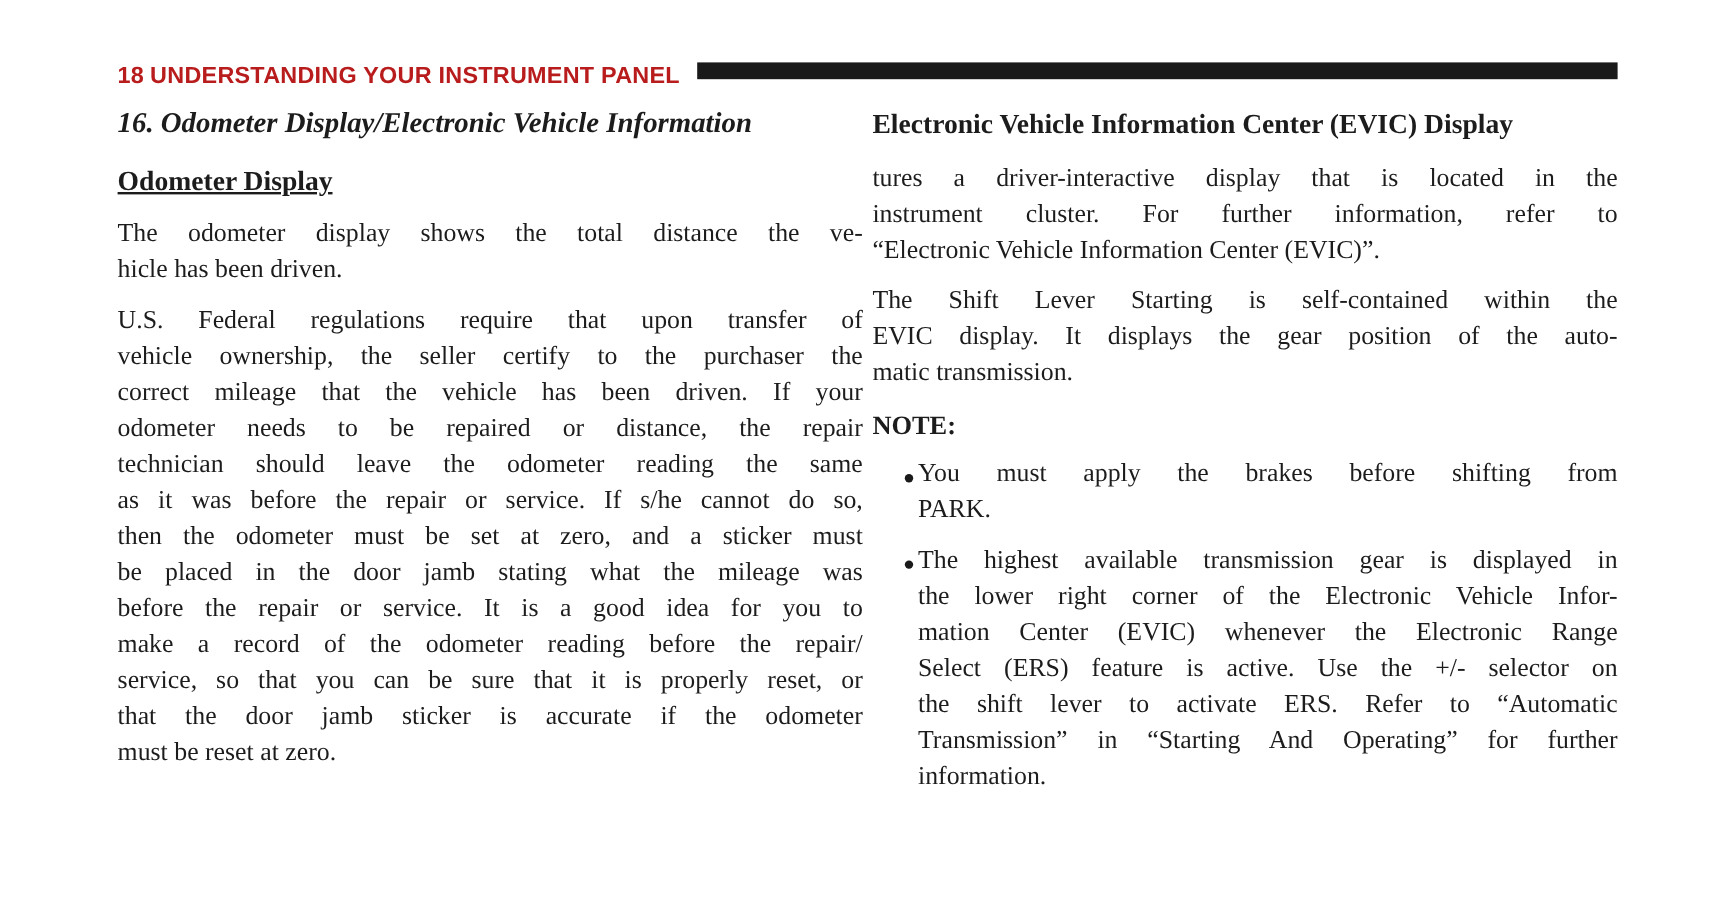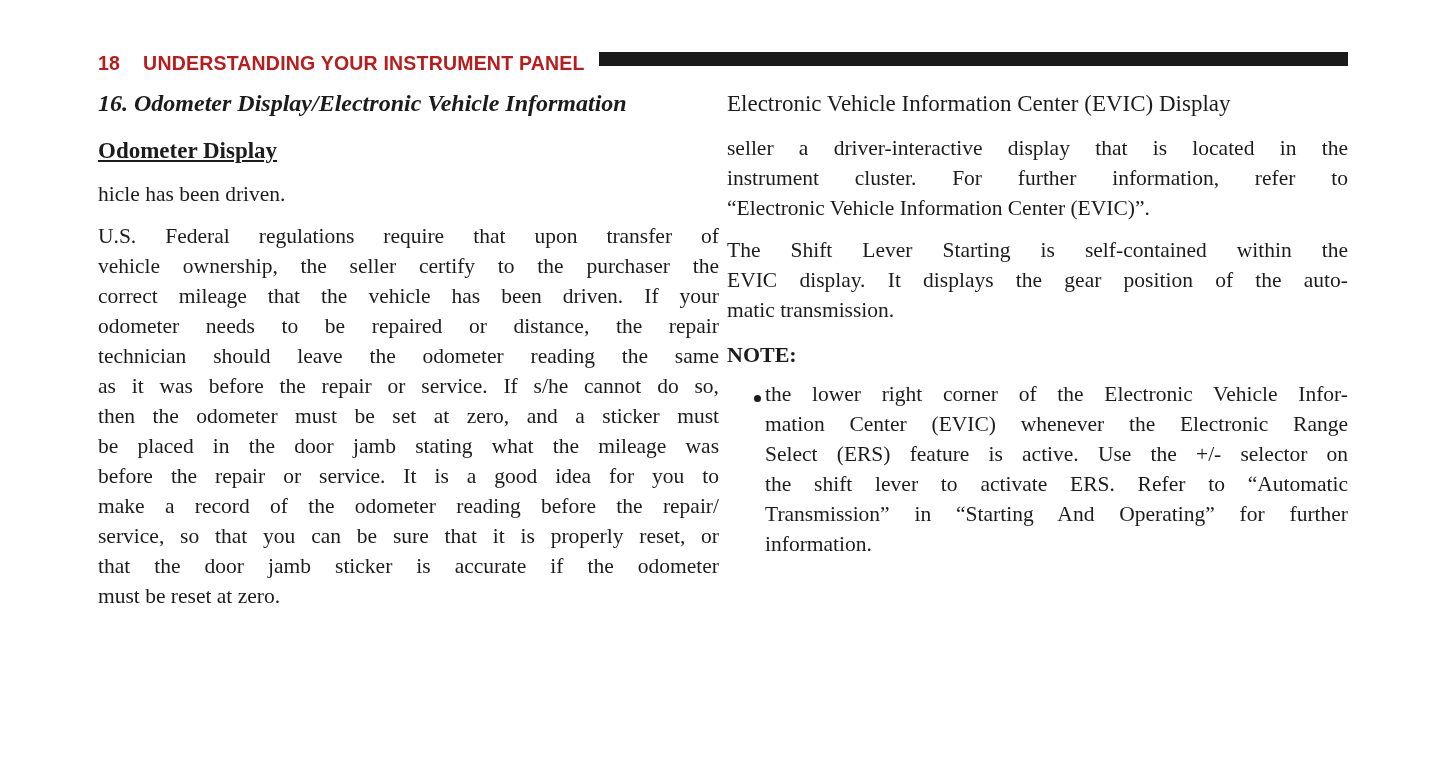--- a/index.html
+++ b/index.html
@@ -25,21 +25,21 @@
     height: 24px;
     display: flex;
     align-items: flex-start;
     font-family: "Liberation Sans", sans-serif;
     font-weight: bold;
     font-size: 19.5px;
     letter-spacing: 0.2px;
     color: #b91c1c;
   }
   .header .page-num { flex: 0 0 auto; }
-  .header .header-title { flex: 0 0 auto; margin-left: 23px; }
+  .header .header-title { flex: 0 0 auto; margin-left: 5px; }
   .header .header-bar {
     flex: 1 1 auto;
     height: 14px;
     background: #1a1a1a;
     margin-left: 14px;
     border-bottom: 2px solid #555;
     box-sizing: border-box;
     border: none;
   }
   
@@ -63,21 +63,21 @@
   .subheading {
     font-size: 23px;
     line-height: 28px;
     font-weight: bold;
     margin: 18px 0 0 0;
     text-decoration: underline;
   }
   .col-heading {
     font-size: 23px;
     line-height: 31px;
-    font-weight: normal;
+    font-weight: bold;
     margin: 0;
   }
   .note-label {
     font-size: 22px;
     line-height: 28px;
     font-weight: bold;
     margin: 16px 0 0 0;
   }
   .para {
     font-size: 21.5px;
@@ -123,20 +123,21 @@
   </div>
 
   <div class="columns">
 
     <div class="col">
       <h2 class="section-heading hlines">
           <div>16. Odometer Display/Electronic Vehicle Information</div>
         </h2>
       <h3 class="subheading">Odometer Display</h3>
       <div class="para para-first jlines">
+          <div>The odometer display shows the total distance the ve-</div>
           <div>hicle has been driven.</div>
         </div>
       <div class="para jlines">
           <div>U.S. Federal regulations require that upon transfer of</div>
           <div>vehicle ownership, the seller certify to the purchaser the</div>
           <div>correct mileage that the vehicle has been driven. If your</div>
           <div>odometer needs to be repaired or distance, the repair</div>
           <div>technician should leave the odometer reading the same</div>
           <div>as it was before the repair or service. If s/he cannot do so,</div>
           <div>then the odometer must be set at zero, and a sticker must</div>
@@ -145,34 +146,42 @@
           <div>make a record of the odometer reading before the repair/</div>
           <div>service, so that you can be sure that it is properly reset, or</div>
           <div>that the door jamb sticker is accurate if the odometer</div>
           <div>must be reset at zero.</div>
         </div>
     </div>
 
     <div class="col">
       <h2 class="col-heading">Electronic Vehicle Information Center (EVIC) Display</h2>
       <div class="para para-first jlines">
-          <div>seller a driver-interactive display that is located in the</div>
+          <div>tures a driver-interactive display that is located in the</div>
           <div>instrument cluster. For further information, refer to</div>
           <div>“Electronic Vehicle Information Center (EVIC)”.</div>
         </div>
       <div class="para jlines">
           <div>The Shift Lever Starting is self-contained within the</div>
           <div>EVIC display. It displays the gear position of the auto-</div>
           <div>matic transmission.</div>
         </div>
       <div class="note-label">NOTE:</div>
       <div class="bullet-list">
         <div class="bullet-item">
           <span class="bullet-dot"></span>
           <div class="jlines">
+              <div>You must apply the brakes before shifting from</div>
+              <div>PARK.</div>
+            </div>
+        </div>
+        <div class="bullet-item">
+          <span class="bullet-dot"></span>
+          <div class="jlines">
+              <div>The highest available transmission gear is displayed in</div>
               <div>the lower right corner of the Electronic Vehicle Infor-</div>
               <div>mation Center (EVIC) whenever the Electronic Range</div>
               <div>Select (ERS) feature is active. Use the +/- selector on</div>
               <div>the shift lever to activate ERS. Refer to “Automatic</div>
               <div>Transmission” in “Starting And Operating” for further</div>
               <div>information.</div>
             </div>
         </div>
       </div>
     </div>

